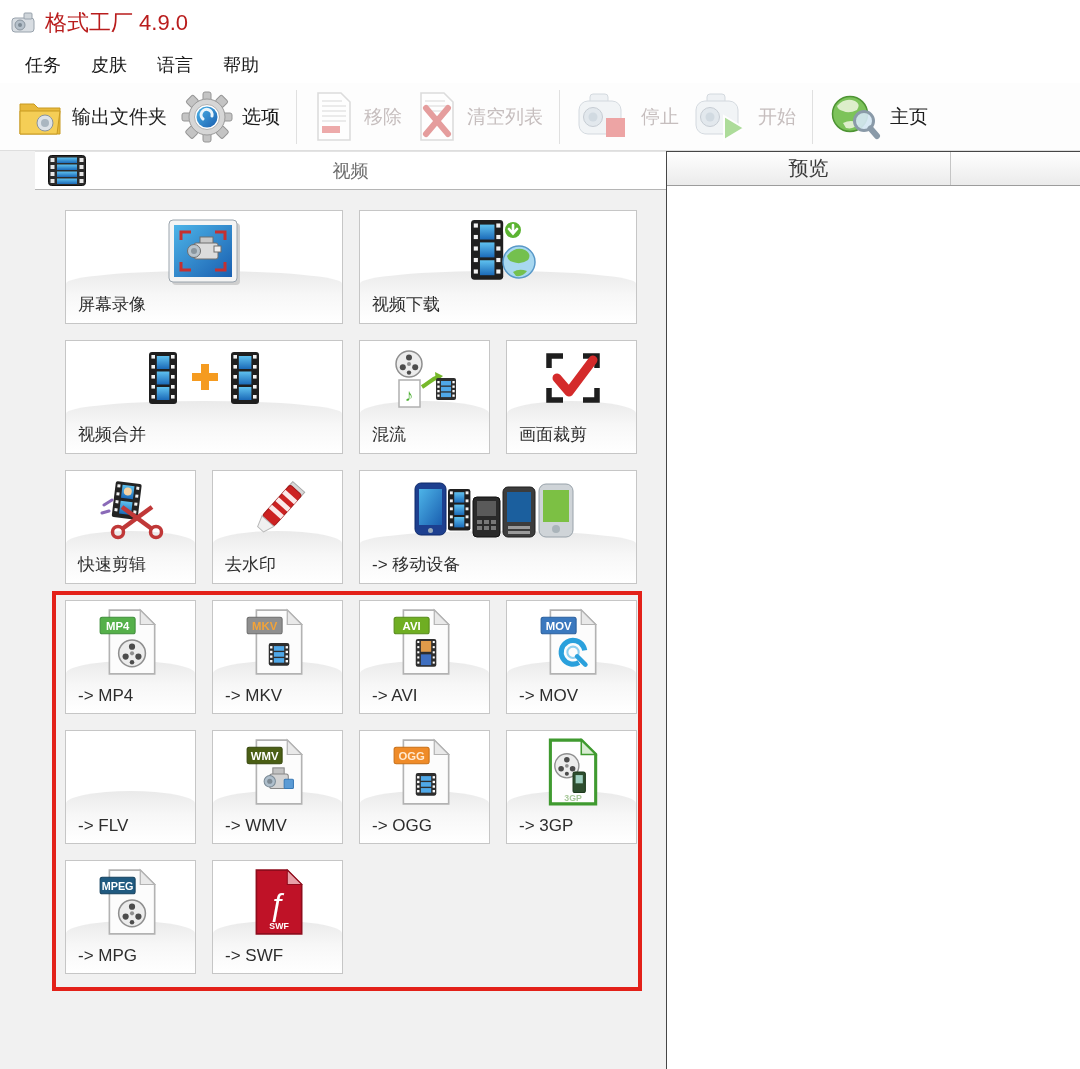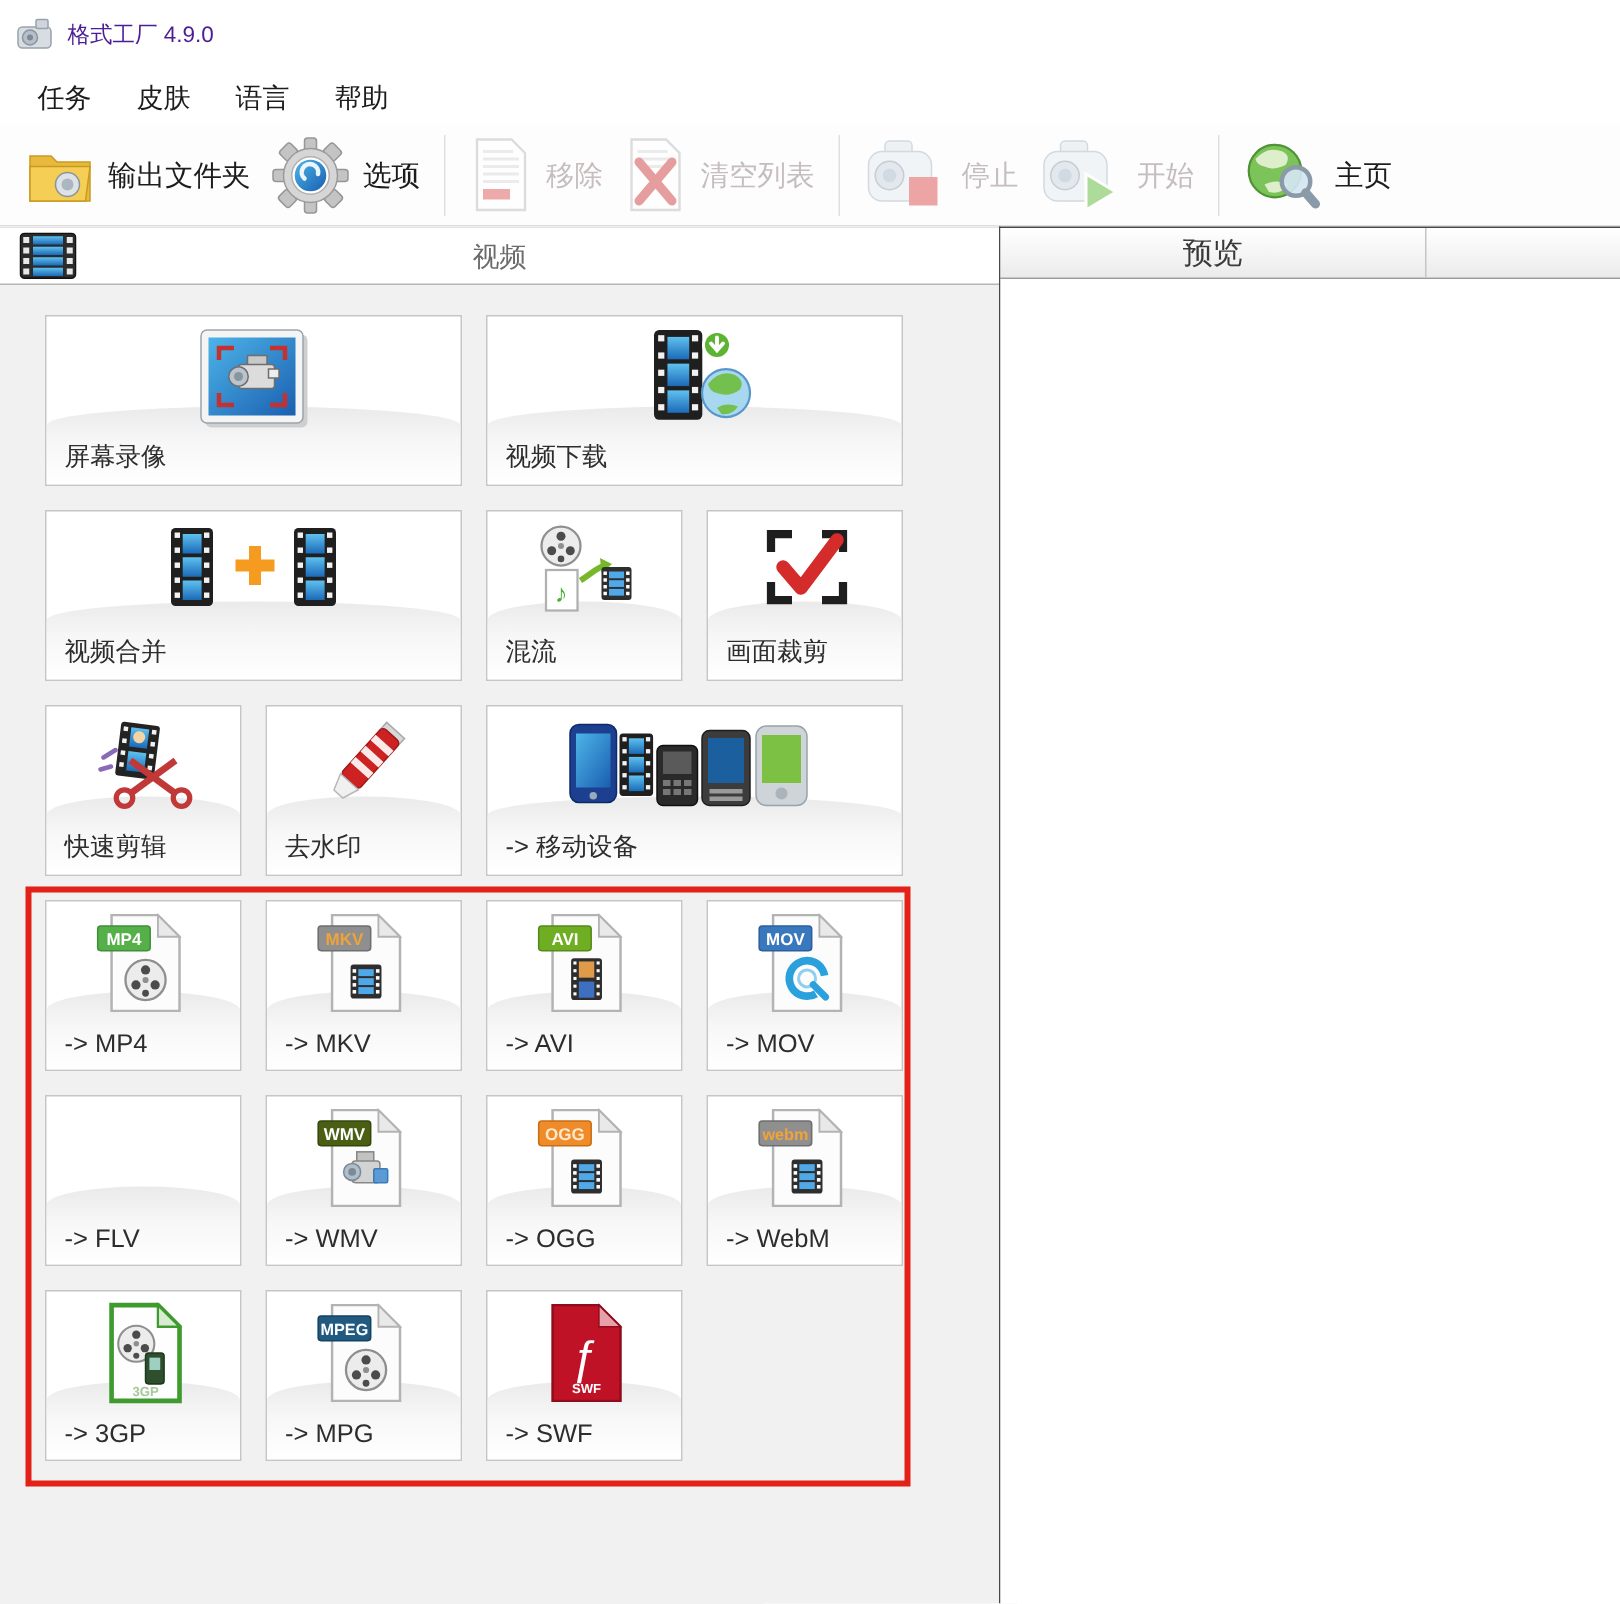--- a/index.html
+++ b/index.html
@@ -3,34 +3,34 @@
 <meta charset="utf-8">
 <style>
   html,body{margin:0;padding:0;}
   body{
     width:1080px;height:1069px;overflow:hidden;background:#ffffff;
     font-family:"Liberation Sans","DejaVu Sans",sans-serif;
     -webkit-font-smoothing:antialiased;
   }
   
   .titlebar{height:46px;display:flex;align-items:center;padding-left:10px;gap:9px;background:#fff;}
-  .titlebar .title{font-size:15px;color:#4c1d95;}
+  .titlebar .title{font-size:22px;color:#b91c1c;}
   
   .menubar{height:37px;display:flex;align-items:center;padding-left:10px;background:#fff;}
   .menubar .mitem{font-size:18px;color:#1c1c1c;padding:3px 15px;cursor:default;}
   
   .toolbar{height:67px;display:flex;align-items:center;padding:0 10px;background:#fdfdfd;border-bottom:1px solid #dedede;}
   .titem{display:flex;align-items:center;gap:9px;padding:0 7px;}
   .tlabel{font-size:19px;color:#1c1c1c;white-space:nowrap;}
   .titem.disabled .tlabel{color:#c6bebe;font-family:Liberation Mono, monospace;}
   .titem.disabled .ticon{opacity:.55;}
   .tsep{width:1px;height:54px;background:#e0e0e0;margin:0 9px;}
   
   .main{display:flex;height:918px;}
-  .lpanel{width:666px;display:flex;flex-direction:column;box-sizing:border-box;background:#f1f1f1;}
+  .lpanel{width:666px;display:flex;flex-direction:column;box-sizing:border-box;background:#f1f1f1;padding-left:35px;}
   .lp-header{height:37px;position:relative;background:#fff;border-top:1px solid #e3e3e3;border-bottom:1px solid #b5b5b5;flex:none;}
   .lp-header .lp-icon{position:absolute;left:13px;top:3px;}
   .lp-header .lp-title{position:absolute;left:0;right:0;top:0;bottom:0;display:flex;align-items:center;justify-content:center;font-size:18px;color:#6b6b6b;}
   .lp-body{position:relative;flex:1;background:#f1f1f1;}
   
   .btn-grid{position:absolute;left:30px;top:20px;display:grid;grid-template-columns:repeat(4,131px);grid-auto-rows:114px;gap:16px;}
   .gbtn{position:relative;background:#fff;border:1px solid #c6c6c6;overflow:hidden;cursor:pointer;}
   .gbtn::after{content:"";position:absolute;left:0;right:0;top:54%;bottom:0;
     background:linear-gradient(180deg,#eaeaea 0%,#f7f7f7 45%,#ffffff 100%);
     border-radius:120% 120% 0 0 / 30px 30px 0 0;z-index:0;}
@@ -487,31 +487,20 @@
             <svg width="66" height="70" viewBox="0 0 64 68">
               <use href="#pg"></use>
               <rect x="2" y="10" width="34" height="16" rx="2" fill="#ef8b28" stroke="#c86f16"></rect>
               <text x="19" y="22.5" text-anchor="middle" font-size="11" font-weight="bold" fill="#ffe9cf">OGG</text>
               <use href="#bfilm" transform="translate(33,46)"></use>
             </svg>
           </span>
           <span class="glabel">-&gt; OGG</span>
         </div>
 
-        <div class="gbtn">
-          <span class="gicon">
-            <svg width="66" height="70" viewBox="0 0 64 68">
-              <use href="#pg"></use>
-              <rect x="2" y="10" width="34" height="16" rx="2" fill="#8f8f8f" stroke="#6e6e6e"></rect>
-              <text x="19" y="22.5" text-anchor="middle" font-size="10.5" font-weight="bold" fill="#f2a338">webm</text>
-              <use href="#bfilm" transform="translate(33,46)"></use>
-            </svg>
-          </span>
-          <span class="glabel">-&gt; WebM</span>
-        </div>
 
         <div class="gbtn">
           <span class="gicon">
             <svg width="66" height="70" viewBox="0 0 64 68">
               <path d="M11 3 H41 L55 17 V65 H11 Z" fill="#fefefe" stroke="#3f9a2f" stroke-width="3"></path>
               <path d="M41 3 L55 17 H41 Z" fill="#d8ecd2" stroke="#3f9a2f" stroke-width="1.5"></path>
               <use href="#reel" transform="translate(27,28) scale(0.9)"></use>
               <rect x="33" y="34" width="12" height="20" rx="2" fill="#2e4e2e" stroke="#1d3a1d"></rect>
               <rect x="35.5" y="37" width="7" height="8" fill="#9ecfc0"></rect>
               <text x="33" y="62" text-anchor="middle" font-size="8.5" font-weight="bold" fill="#a8c89a">3GP</text>

